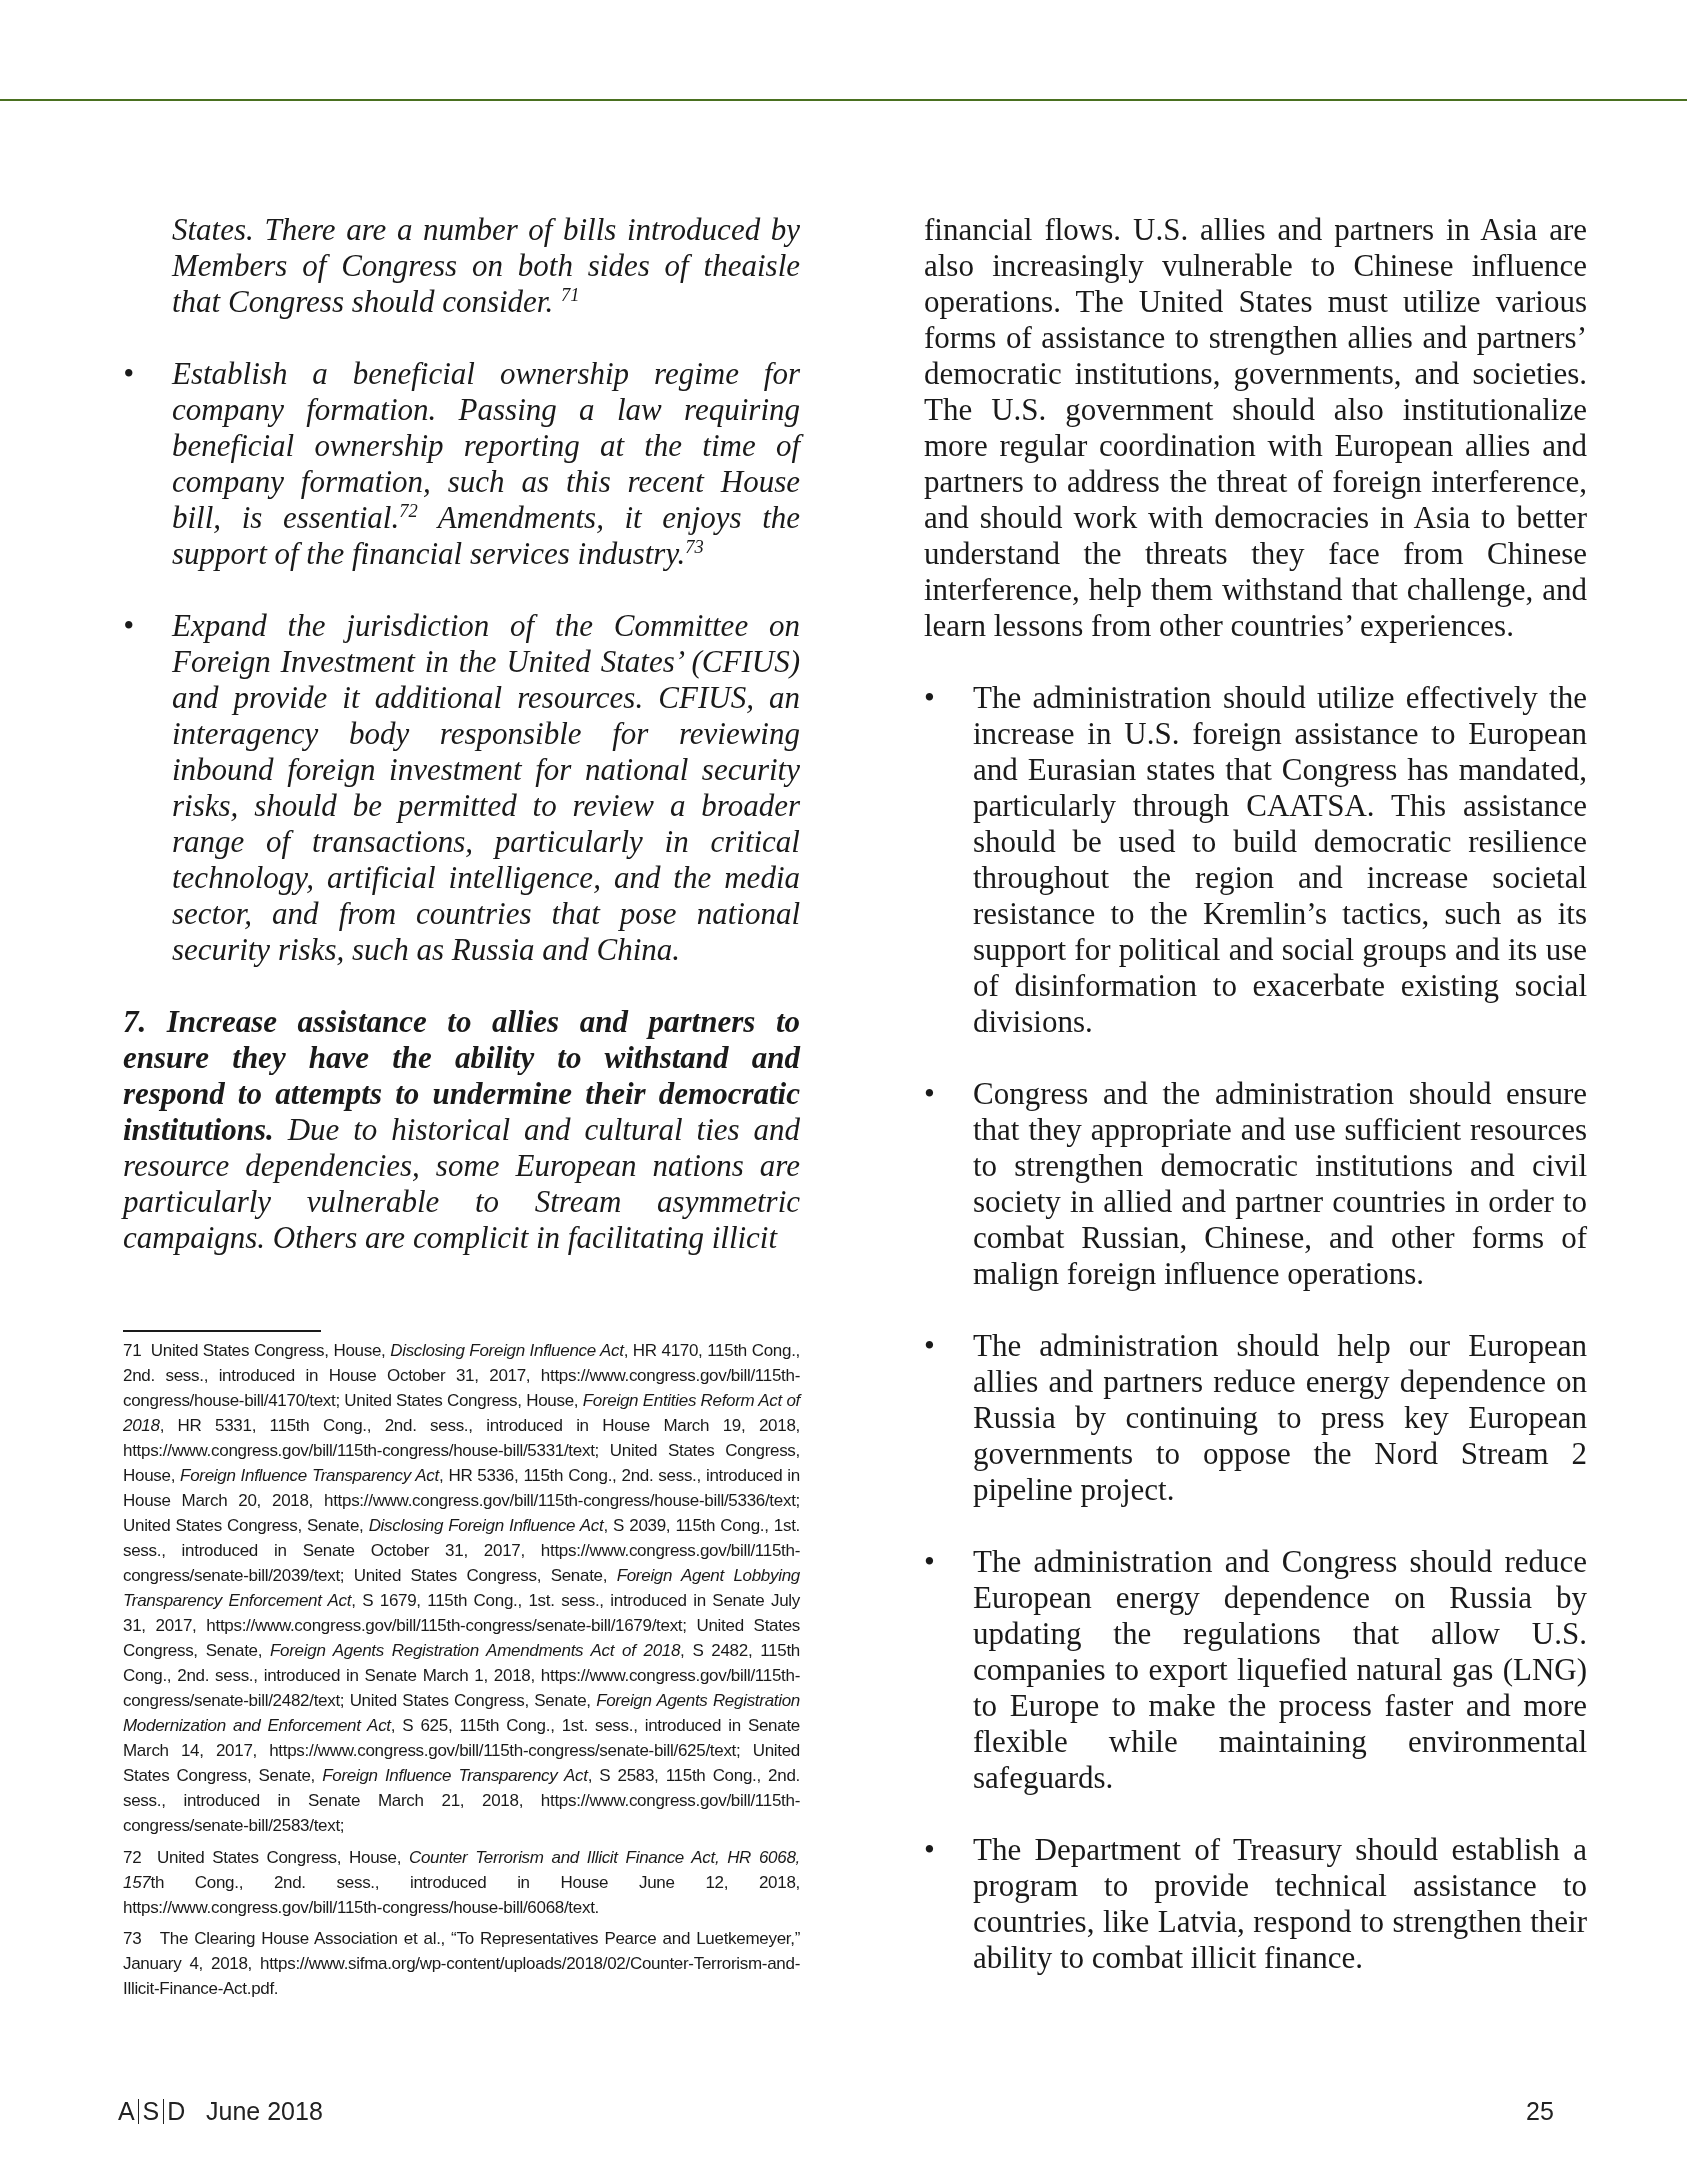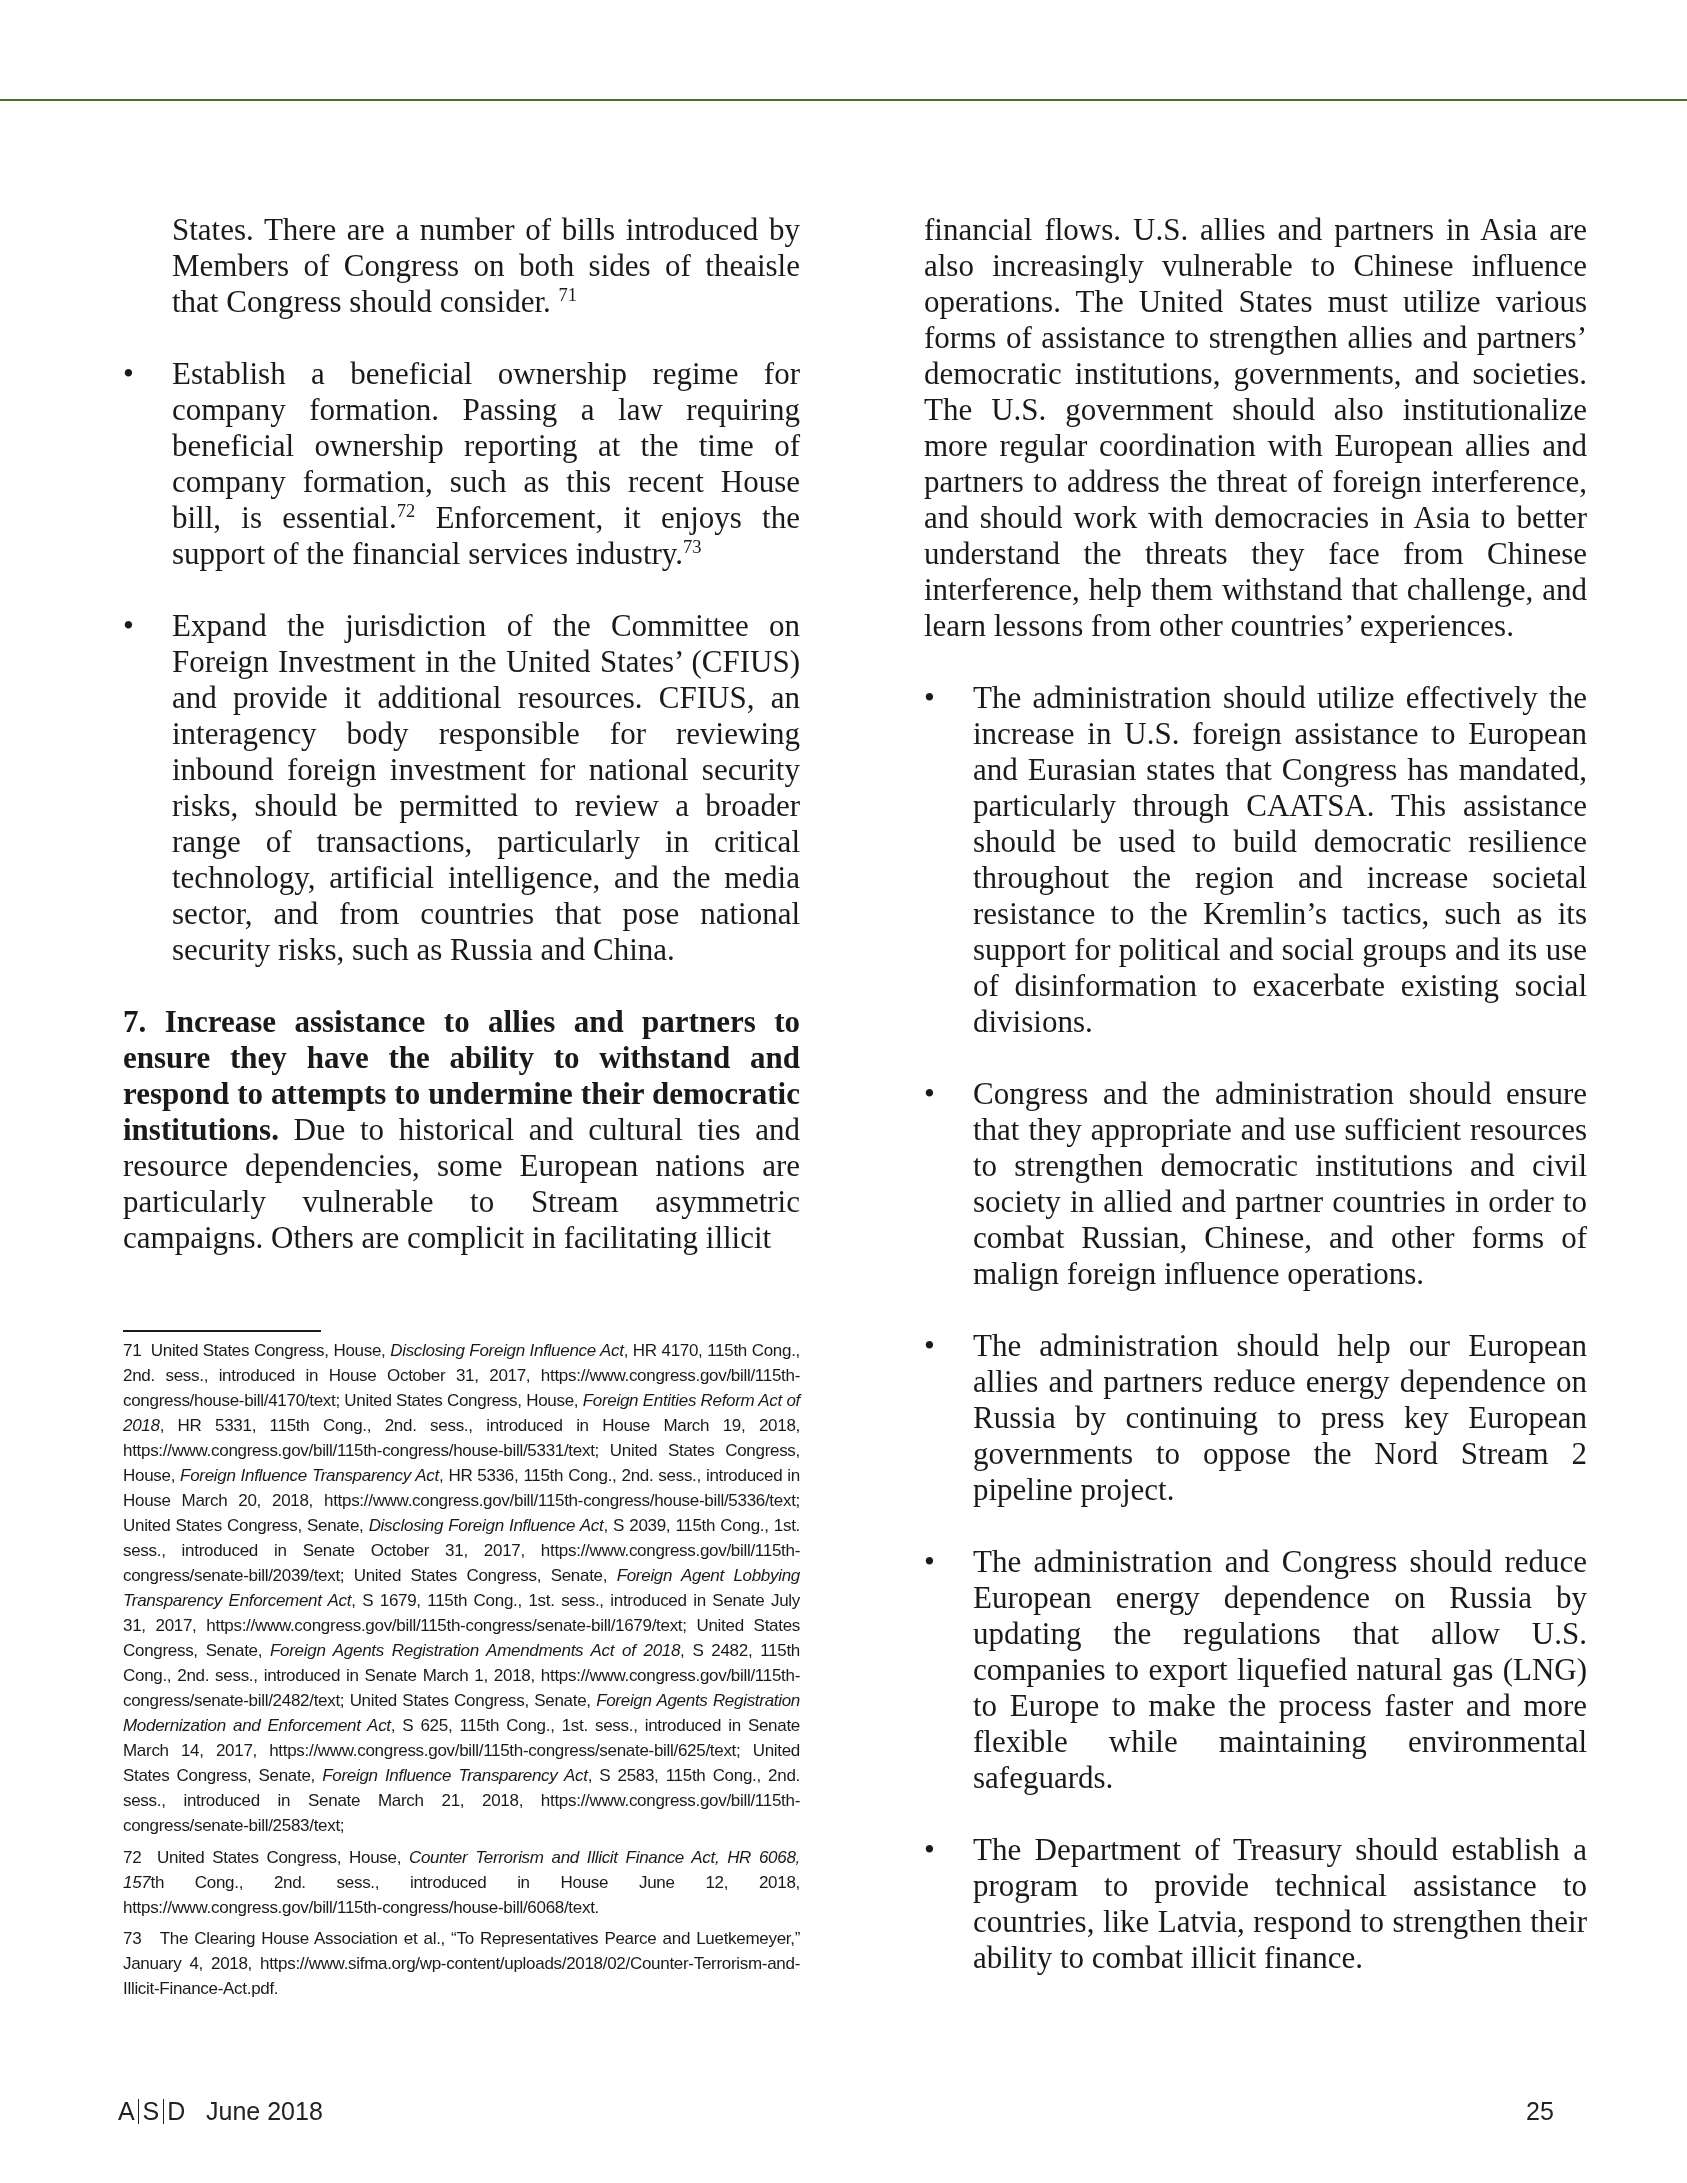--- a/index.html
+++ b/index.html
@@ -1,19 +1,19 @@
 <!DOCTYPE html>
 <html style="font-size:10.6px"><head>
 <meta charset="utf-8">
 <style>
   html, body { margin:0; padding:0; background:#ffffff; }
   body { width:1687px; height:2183px; position:relative; overflow:hidden; color:#1a1a1a; }
   .rule { position:absolute; left:0; top:99px; width:1687px; height:2px; background:#4a7020; }
   .col { position:absolute; top:212px; font-family:"Liberation Serif","DejaVu Serif",serif; font-size:31px; line-height:36px; text-align:justify; }
-  .col-left { left:123px; width:677px; }
+  .col-left { left:123px; width:677px;font-style:italic; }
   .col-right { left:924px; width:663px; }
   p { margin:0; }
   .para-indented { padding-left:49px; }
   .bullet { position:relative; padding-left:49px; margin-top:36px; }
   .bullet .dot { position:absolute; left:0; top:0; width:20px; }
   .col-right .bullet { padding-left:49px; }
   .section-head { margin-top:36px; }
   .section-head b { font-weight:bold; }
   sup { font-size:18.5px; line-height:0; vertical-align:super; }
   .fn-rule { position:absolute; left:123px; top:1330px; width:198px; height:2px; background:#1a1a1a; }
@@ -27,21 +27,21 @@
 </head>
 <body>
 
 <div class="rule"></div>
 
 <div class="col col-left">
   <p class="para-indented"><span>States. There are a number of bills introduced by Members of Congress on both sides of theaisle that Congress should consider.</span> <sup>71</sup></p>
 
   <div class="bullet">
     <span class="dot">•</span>
-    <span>Establish a beneficial ownership regime for company formation. Passing a law requiring beneficial ownership reporting at the time of company formation, such as this recent House bill, is essential.</span><sup>72</sup><span> Enforcement, it enjoys the support of the financial services industry.</span><sup>73</sup>
+    <span>Establish a beneficial ownership regime for company formation. Passing a law requiring beneficial ownership reporting at the time of company formation, such as this recent House bill, is essential.</span><sup>72</sup><span> Amendments, it enjoys the support of the financial services industry.</span><sup>73</sup>
   </div>
 
   <div class="bullet">
     <span class="dot">•</span>
     <span>Expand the jurisdiction of the Committee on Foreign Investment in the United States’ (CFIUS) and provide it additional resources. CFIUS, an interagency body responsible for reviewing inbound foreign investment for national security risks, should be permitted to review a broader range of transactions, particularly in critical technology, artificial intelligence, and the media sector, and from countries that pose national security risks, such as Russia and China.</span>
   </div>
 
   <p class="section-head"><b>7. Increase assistance to allies and partners to ensure they have the ability to withstand and respond to attempts to undermine their democratic institutions.</b><span> Due to historical and cultural ties and resource dependencies, some European nations are particularly vulnerable to Stream asymmetric campaigns. Others are complicit in facilitating illicit</span></p>
 </div>
 

